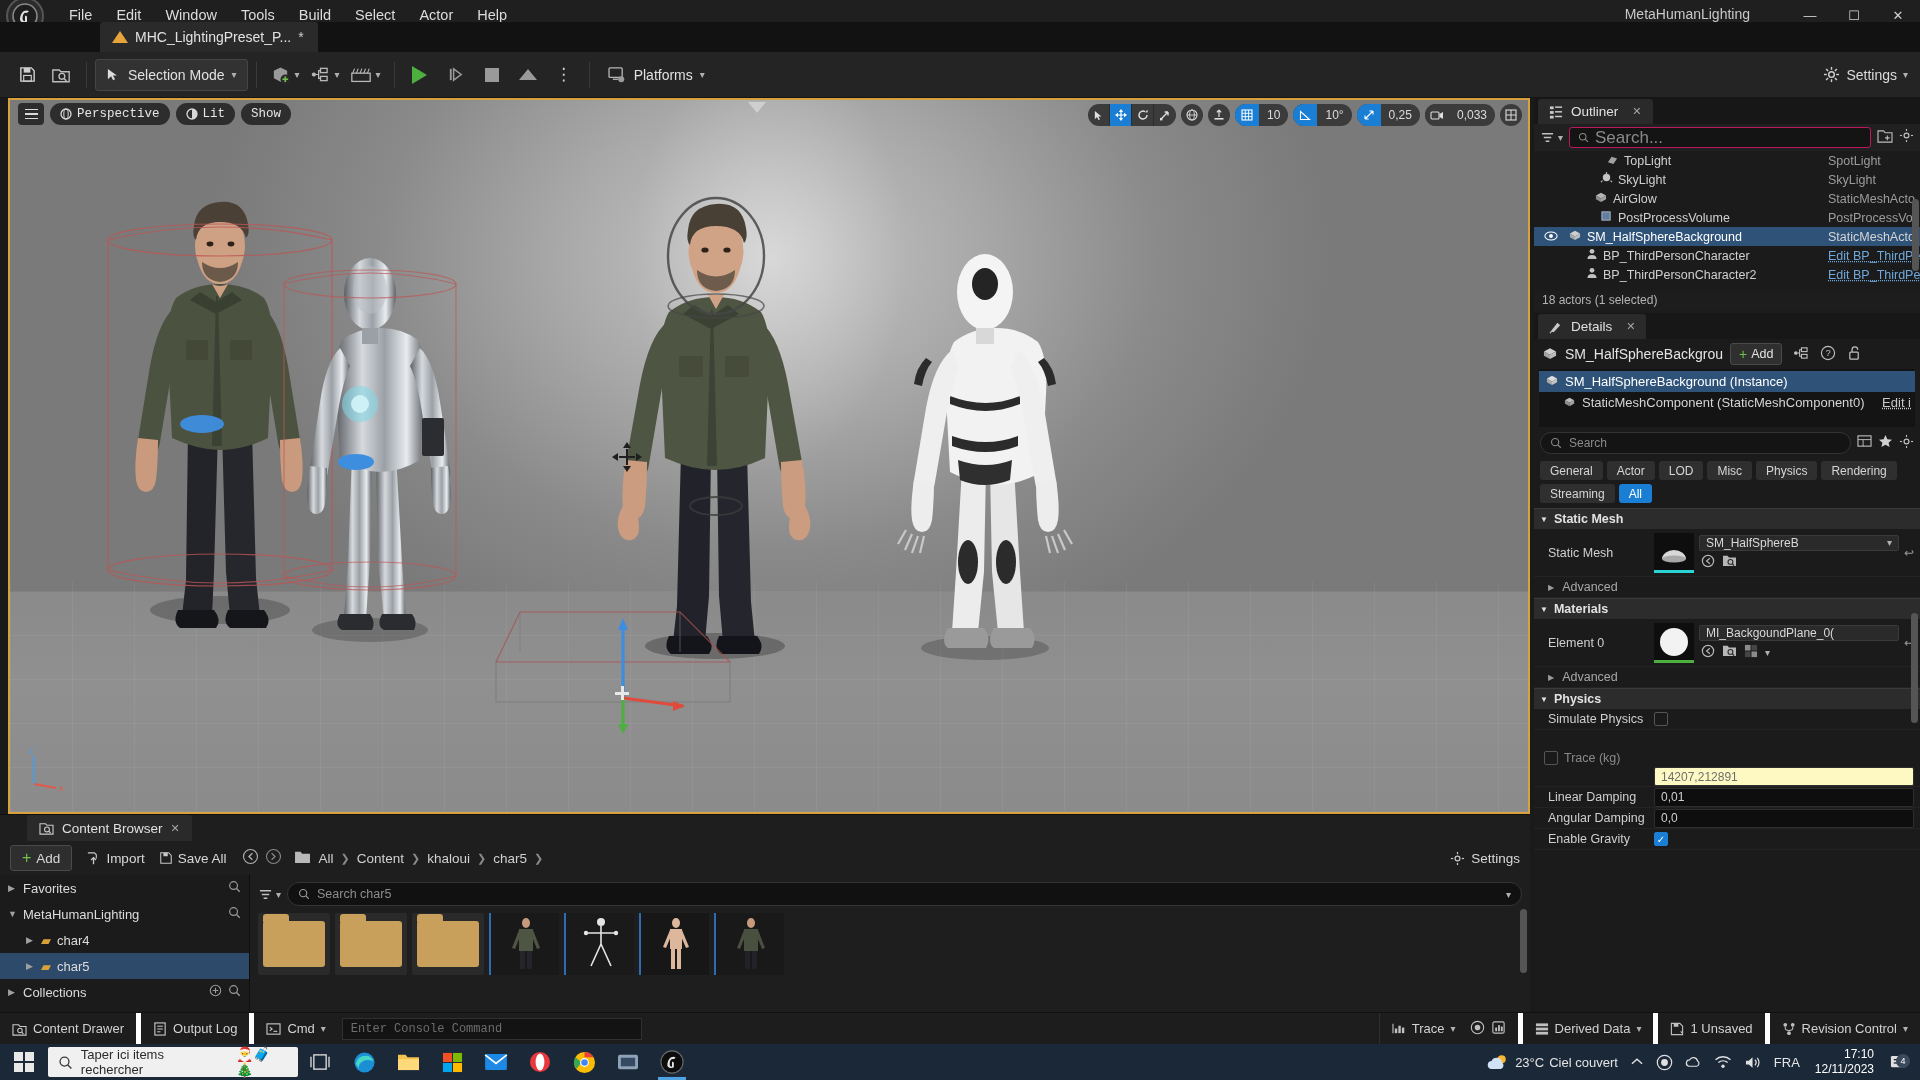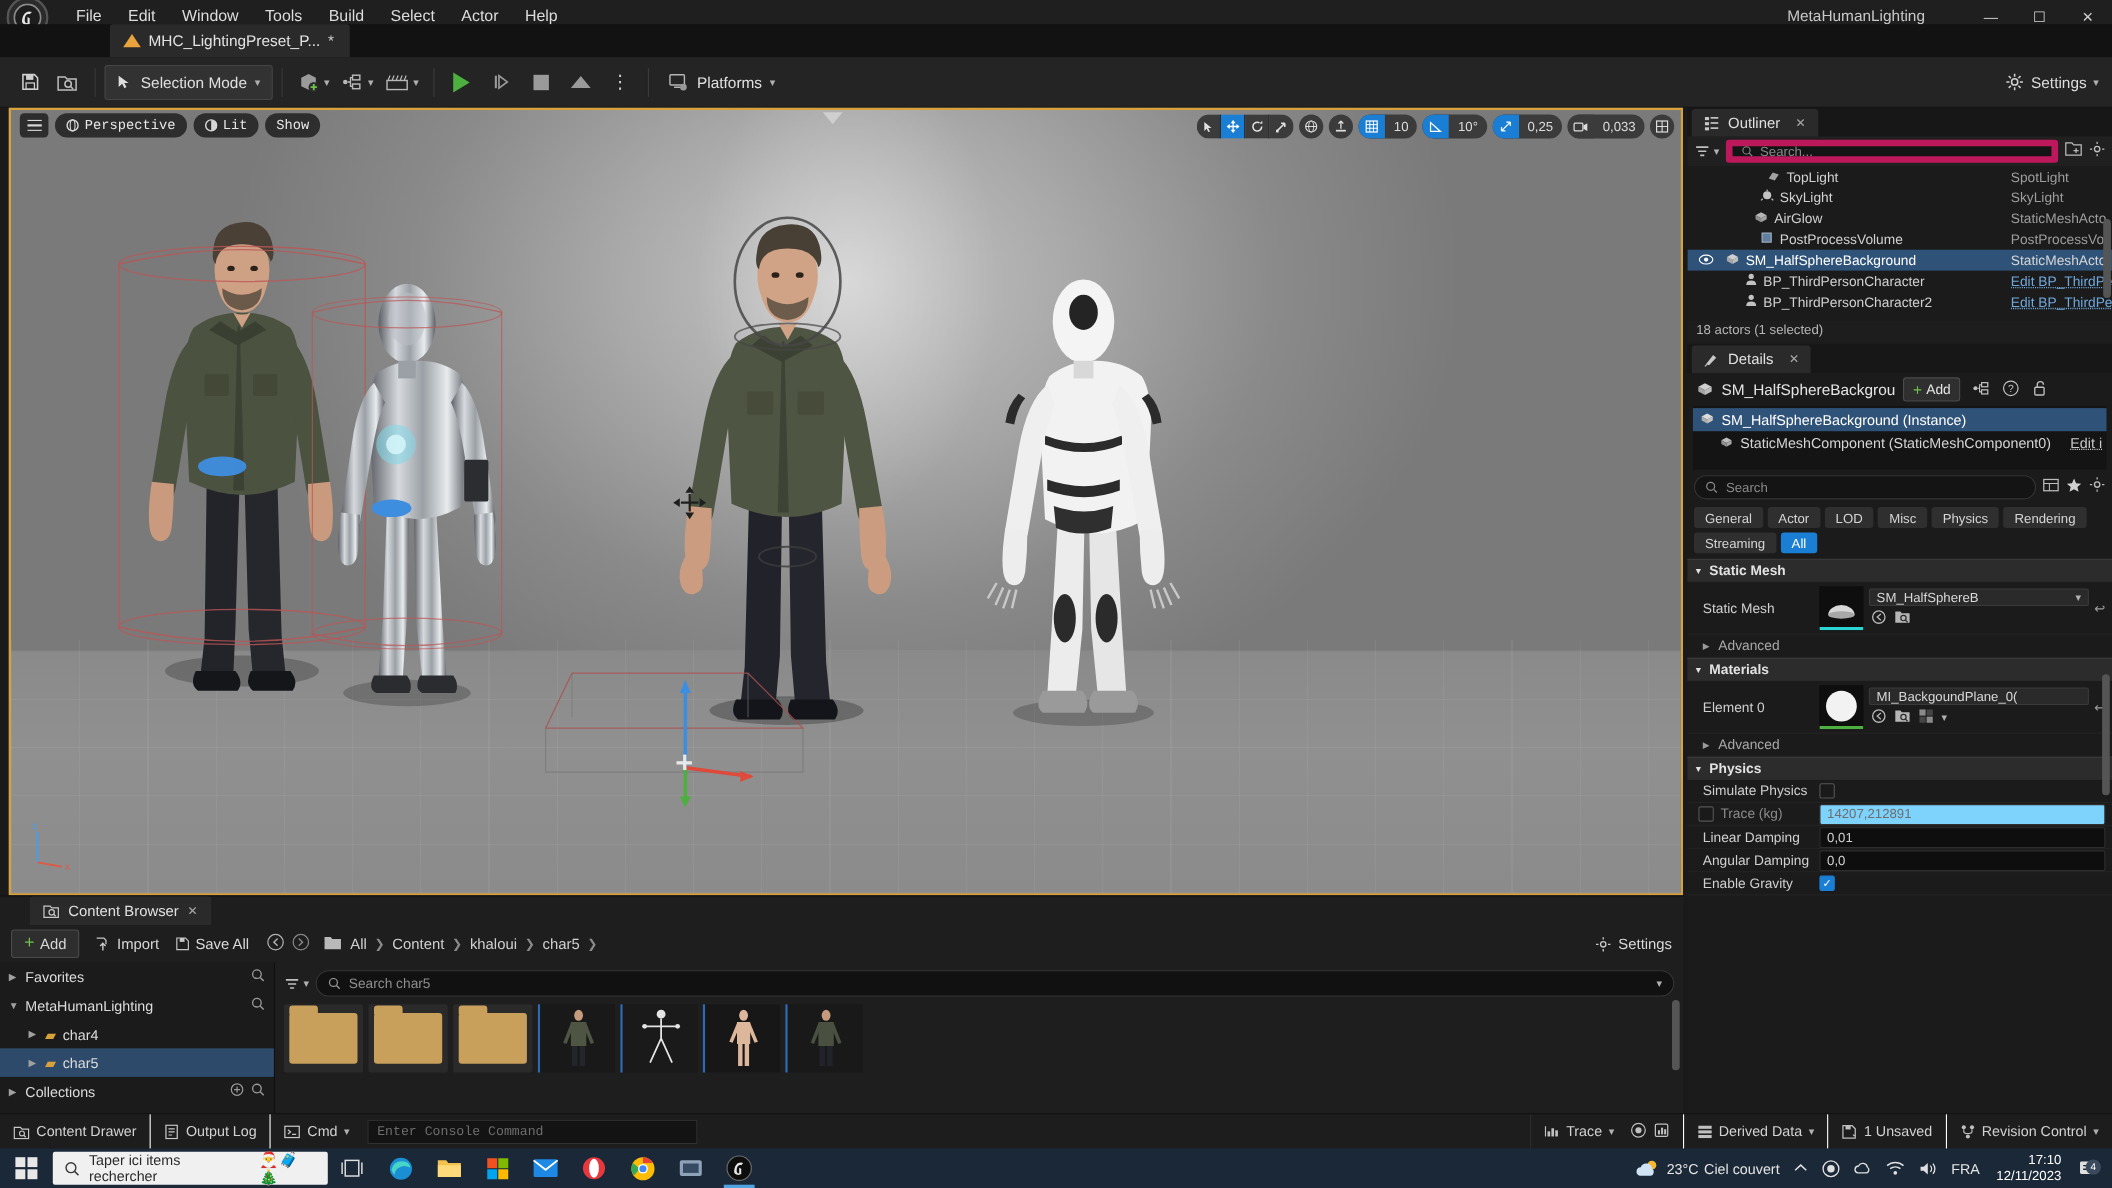--- a/index.html
+++ b/index.html
@@ -216,22 +216,22 @@
   .panel-tab {
     display: inline-flex; align-items: center; gap: 8px; height: 25px; background: #2a2a2a;
     padding: 0 11px; font-size: 13.5px; color: #e0e0e0;
     border-top-left-radius: 3px; border-top-right-radius: 3px;
   }
   .panel-hdr { height: 26px; background: #171717; display: flex; align-items: flex-end; }
   .out-toolrow {
     display: flex; align-items: center; height: 27px; padding: 0 6px; gap: 6px; background: #202020;
   }
   .out-search {
-    flex: 1; height: 21px; background: #141414; border: 6px solid #be185d; border-radius: 3px;
-    display: flex; align-items: center; padding: 0 8px; gap: 6px; font-size: 12px; color: #8a8a8a;
+    flex: 1; height: 21px; background: #141414; border: 1px solid #be185d; border-radius: 3px;
+    display: flex; align-items: center; padding: 0 8px; gap: 6px; font-size: 17px; color: #8a8a8a;
   }
   .out-colhdr {
     display: flex; align-items: center; height: 22px; background: #272727;
     font-size: 12.5px; color: #d8d8d8; border-bottom: 1px solid #151515;
   }
   .out-row {
     display: flex; align-items: center; height: 19px; font-size: 12.5px; color: #d0d0d0;
     padding-left: 4px;
   }
   .out-row.sel { background: #2f5378; }
@@ -271,40 +271,40 @@
   .prop-row {
     display: flex; align-items: center; min-height: 21px; font-size: 12.5px; color: #cfcfcf;
     border-bottom: 1px solid #232323;
   }
   .prop-lbl { width: 120px; padding-left: 14px; color: #cfcfcf; }
   .prop-val { flex: 1; display: flex; align-items: center; gap: 5px; padding-right: 6px; }
   .mini-input {
     flex: 1; height: 19px; background: #0e0e0e; border: 1px solid #2e2e2e; border-radius: 2px;
     font-size: 12px; color: #d0d0d0; display: flex; align-items: center; padding: 0 6px;
   }
-  .mini-input.dim { color: #6e6e6e; background: #7dd3fc; }
+  .mini-input.dim { color: #6e6e6e; background: #fef9c3; margin-top: 37px; }
   .combo {
     flex: 1; height: 19px; background: #2a2a2a; border: 1px solid #3a3a3a; border-radius: 2px;
     font-size: 12px; color: #d8d8d8; display: flex; align-items: center; justify-content: space-between;
     padding: 0 6px;
   }
   .chk { width: 14px; height: 14px; border: 1px solid #555; background: #1a1a1a; border-radius: 2px; }
   .chk.on { background: #1a7fd4; border-color: #1a7fd4; color: #fff; font-size: 10px;
     display: flex; align-items: center; justify-content: center; }
   .thumb-sq { width: 40px; height: 40px; background: #101010; position: relative; }
   .arrow-ico { font-size: 12px; color: #9a9a9a; }
 
   
   .statusbar {
     position: absolute; left: 0; top: 1012px; width: 1920px; height: 32px;
     background: #1d1d1d; display: flex; align-items: center; border-top: 1px solid #111;
   }
   .sb-item {
     display: flex; align-items: center; gap: 6px; height: 32px; padding: 0 12px;
-    font-size: 13px; color: #d2d2d2; border-right: 1px solid #ffffff;
+    font-size: 13px; color: #d2d2d2; border-right: 5px solid #ffffff;
   }
   .console-in {
     flex: 0 0 300px; height: 22px; background: #131313; border: 1px solid #303030;
     font-family: "Liberation Mono", monospace; font-size: 12px; color: #6d6d6d;
     display: flex; align-items: center; padding: 0 8px; margin-left: 4px;
   }
 
   
   .taskbar {
     position: absolute; left: 0; top: 1044px; width: 1920px; height: 36px;

